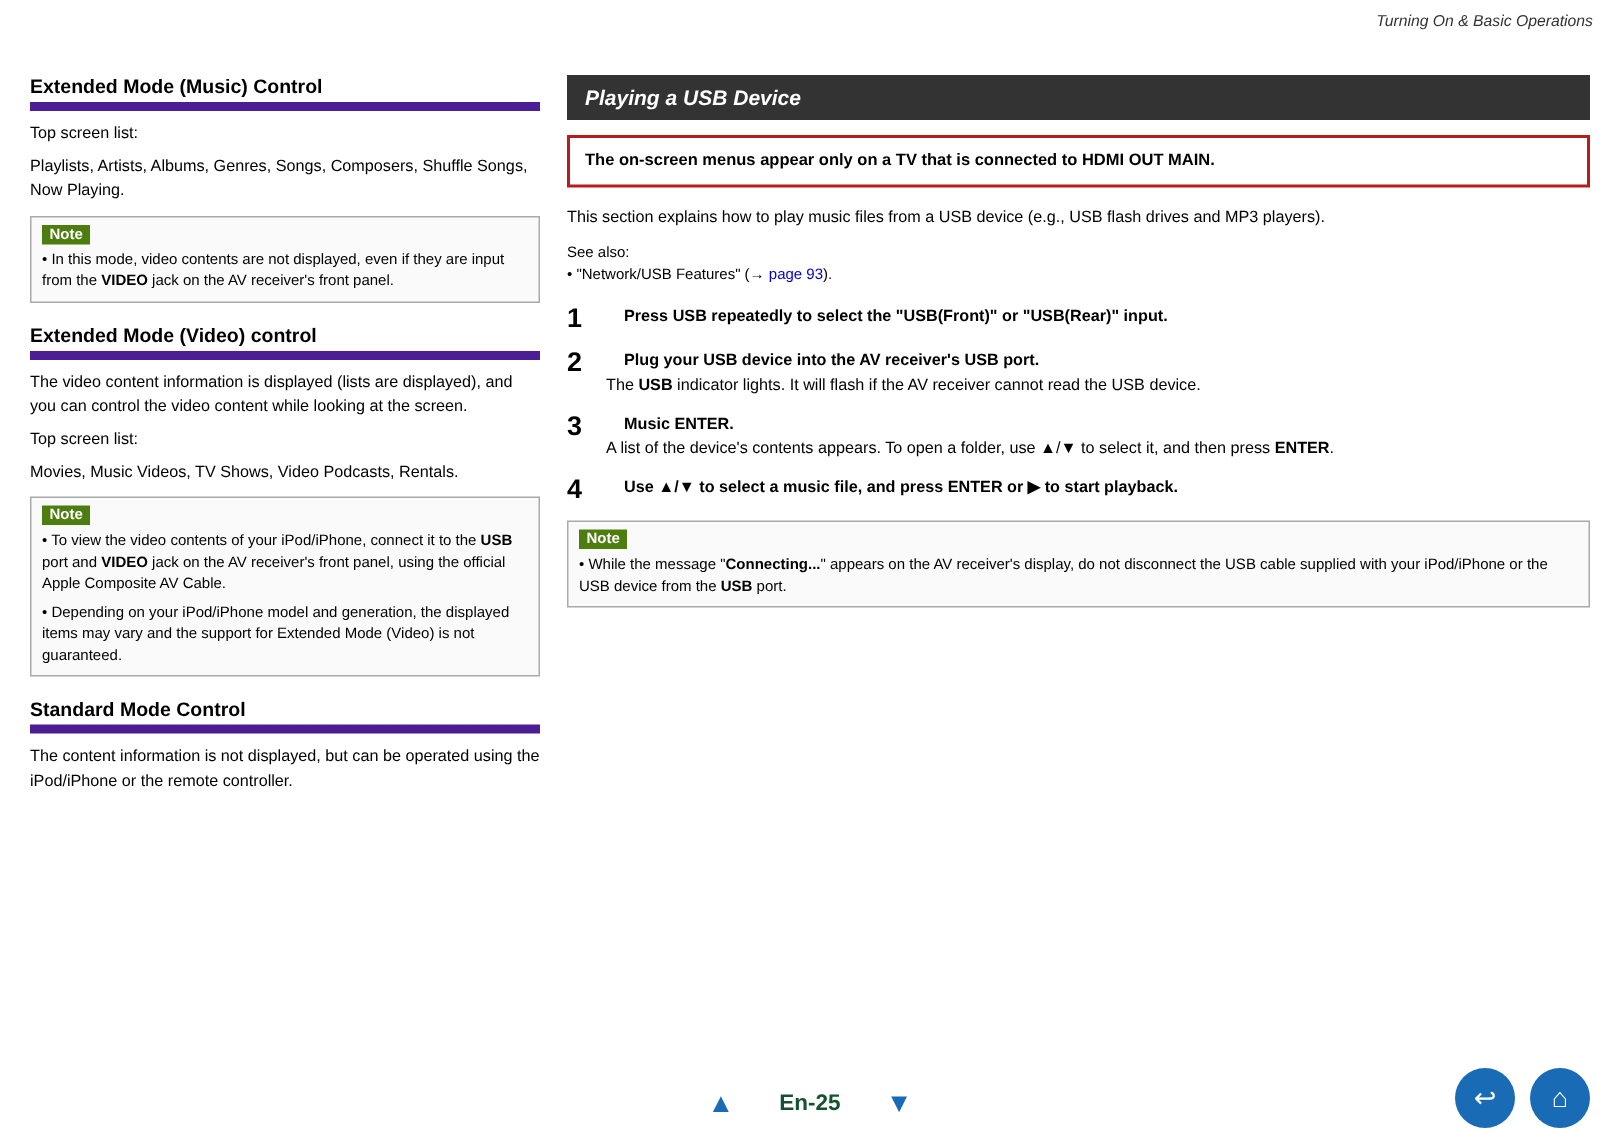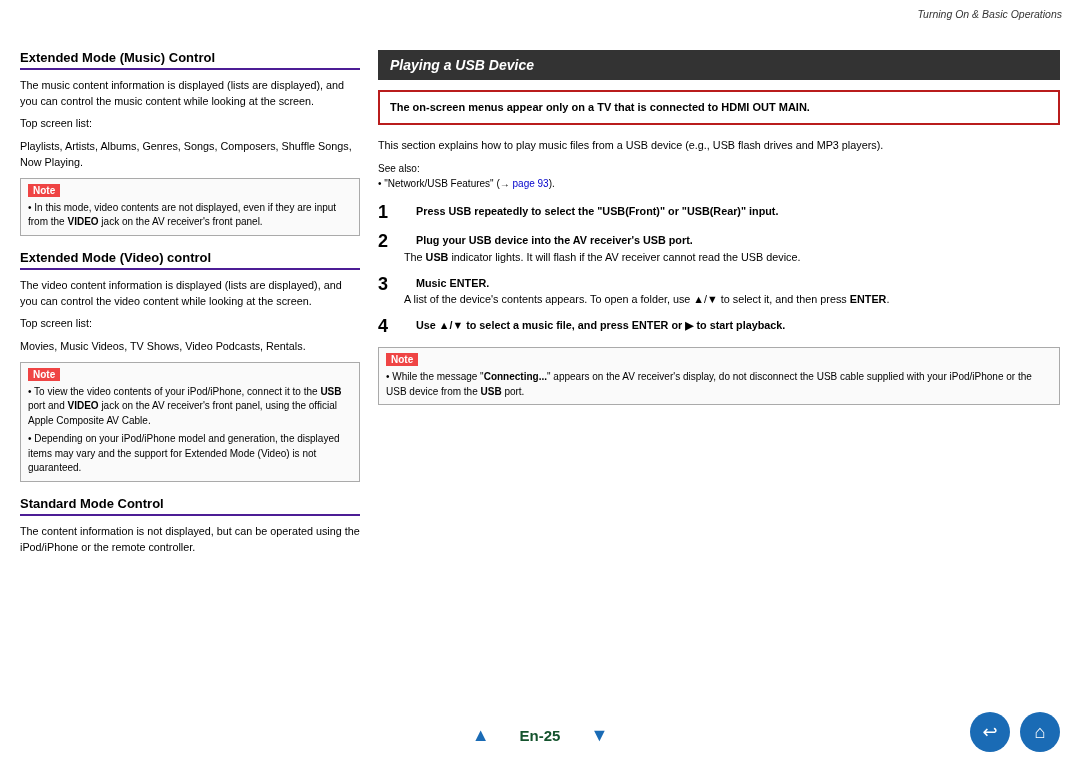--- a/index.html
+++ b/index.html
@@ -33,42 +33,42 @@
 
     
     .left-column {
       width: 340px;
       flex-shrink: 0;
     }
 
     .section-title {
       font-size: 13px;
       font-weight: bold;
-      border-bottom: 2px solid #4c1d95;
+      border-bottom: 6px solid #4c1d95;
       padding-bottom: 3px;
       margin-bottom: 7px;
     }
 
     .section-body {
       font-size: 10.8px;
       line-height: 1.5;
       margin-bottom: 6px;
     }
 
     .note-box {
       border: 1px solid #aaa;
       padding: 5px 7px;
       margin: 8px 0 14px 0;
       background: #fafafa;
     }
 
     .note-label {
       font-size: 10px;
       font-weight: bold;
-      background: #ef4444;
+      background: #4d7c0f;
       color: #fff;
       display: inline-block;
       padding: 1px 5px;
       margin-bottom: 4px;
     }
 
     .note-text {
       font-size: 10px;
       line-height: 1.45;
     }
@@ -214,21 +214,20 @@
 <body>
 
 <div class="page-header">Turning On &amp; Basic Operations</div>
 
 <div class="main-content">
 
   <div class="left-column">
 
     <div class="section-gap">
       <div class="section-title">Extended Mode (Music) Control</div>
-      <div class="section-body">The music content information is displayed (lists are displayed), and you can control the music content while looking at the screen.</div>
       <div class="section-body">Top screen list:</div>
       <div class="section-body">Playlists, Artists, Albums, Genres, Songs, Composers, Shuffle Songs, Now Playing.</div>
       <div class="note-box">
         <div class="note-label">Note</div>
         <div class="note-text">
           • In this mode, video contents are not displayed, even if they are input from the <strong>VIDEO</strong> jack on the AV receiver's front panel.
         </div>
       </div>
     </div>
 

